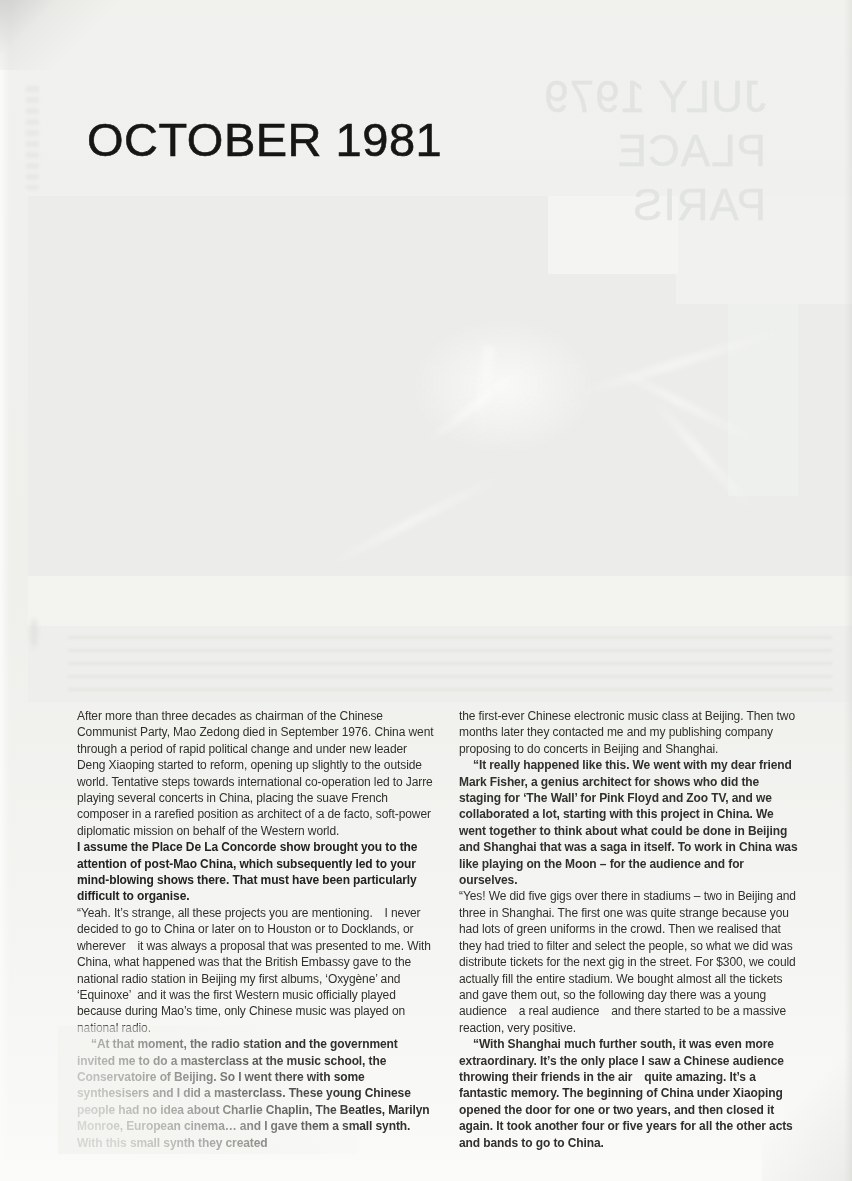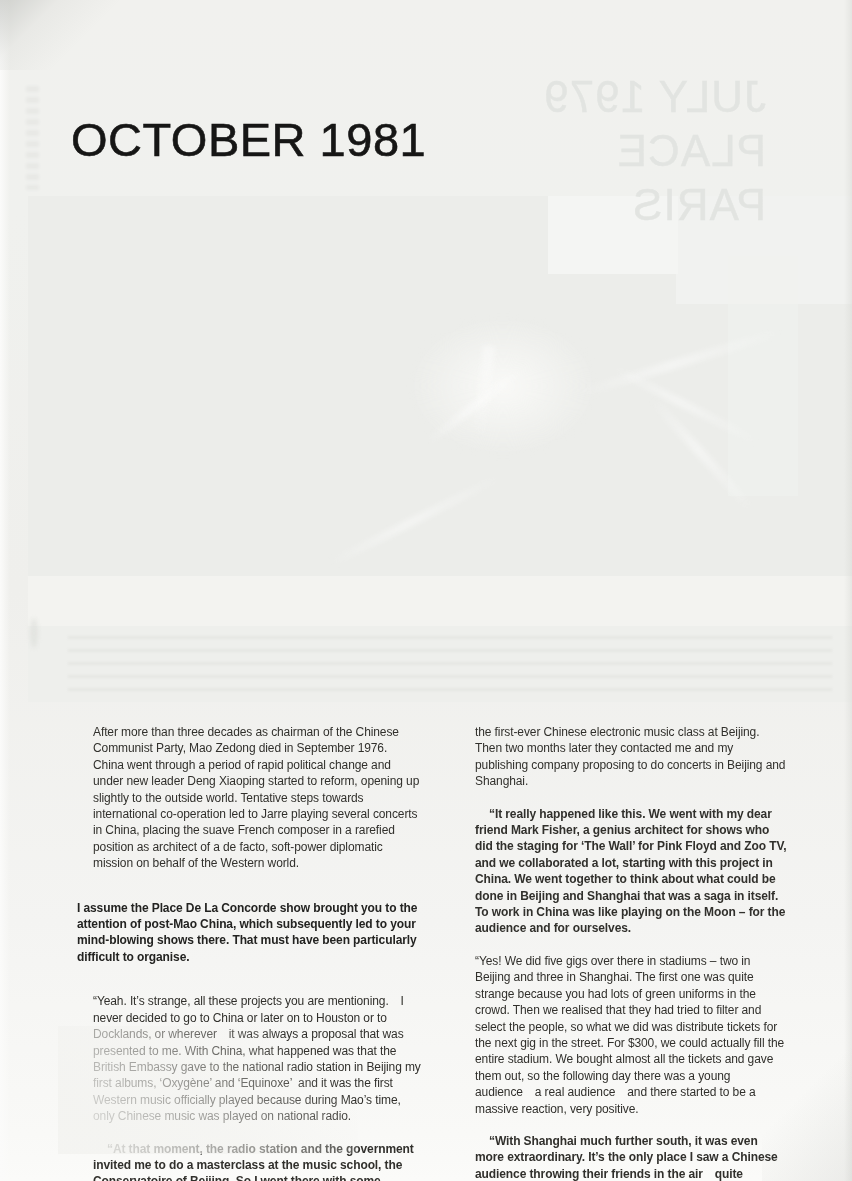--- a/index.html
+++ b/index.html
@@ -53,35 +53,35 @@
   .ghost-title{
     position:absolute;left:588px;top:70px;width:178px;
     transform:scaleX(-1);
     font-size:44px;line-height:54px;font-weight:400;letter-spacing:1px;
     color:#e2e4e1;white-space:nowrap;
     -webkit-text-stroke:0.4px #e2e4e1;
   }
 
   
   .title{
-    position:absolute;left:71px;top:84px;
+    position:absolute;left:87px;top:84px;
     font-size:47px;line-height:49px;font-weight:400;letter-spacing:0.5px;
     color:#161615;-webkit-text-stroke:0.6px #161615;
     white-space:nowrap;
   }
   .columns{
     position:absolute;left:77px;top:708px;width:726px;
     display:flex;gap:22px;
     font-size:12px;line-height:16.4px;letter-spacing:-0.1px;
   }
   .col{position:relative;}
   .col-left{width:360px;}
   .col-right{width:344px;}
-  .col p{margin:16px;}
-  p.question{font-weight:700;color:#232321;margin:28px 0;}
+  .col p{margin:0;}
+  p.question{font-weight:700;color:#232321;margin:0 0;}
   p.indent{text-indent:14px;font-weight:bold;}
   .fade-overlay{
     position:absolute;left:58px;top:1026px;width:300px;height:128px;
     background:linear-gradient(223deg,rgba(242,242,239,0) 18%,rgba(242,242,239,0.55) 55%,rgba(243,243,240,0.85) 85%);
     pointer-events:none;
   }
 </style>
 </head>
 <body>
 

